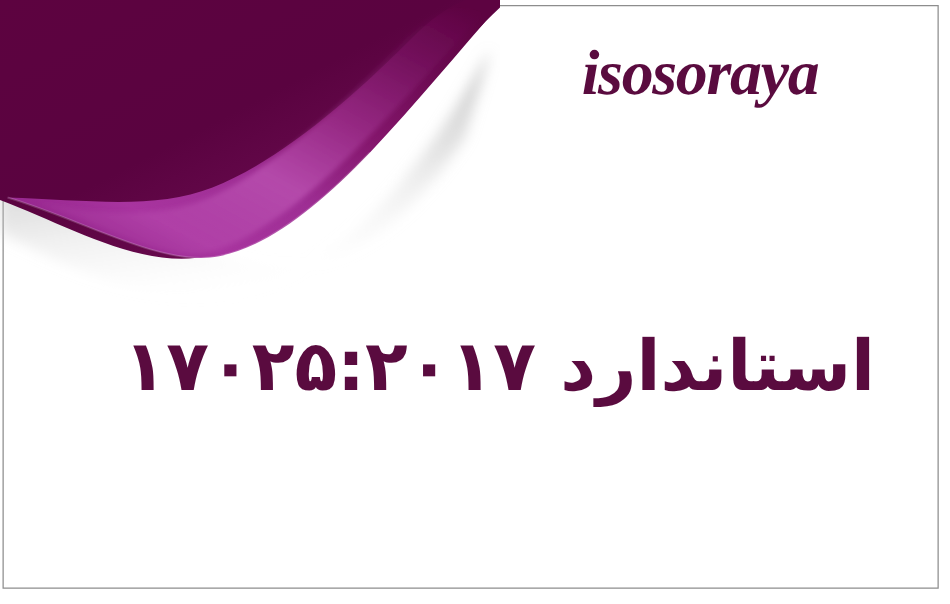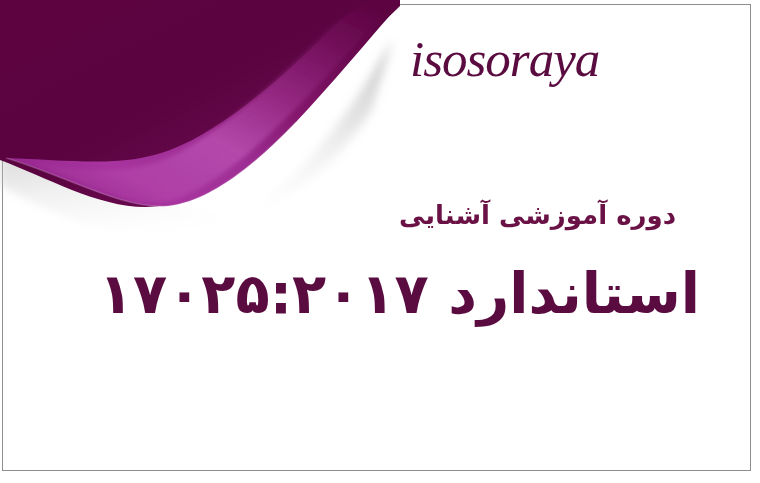--- a/index.html
+++ b/index.html
@@ -46,24 +46,24 @@
     width: 400px;
     height: 260px;
   }
 
   
   .logo {
     position: absolute;
     left: 410px;
     top: 34px;
     width: 300px;
-    text-align: left;
+    text-align: center;
     font-family: "Liberation Serif", "DejaVu Serif", serif;
     font-style: italic;
-    font-weight: normal;
+    font-weight: bold;
     font-size: 51px;
     letter-spacing: -1px;
     color: #5a0b3f;
     line-height: 1;
     white-space: nowrap;
   }
 
   .subtitle {
     position: absolute;
     right: 84px;
@@ -161,17 +161,16 @@
                C 84,172 130,176 172,156
                C 222,132 278,80 322,34
                C 344,12 364,2 388,10 Z" fill="url(#gSheen)" filter="url(#fBlurSmall)"></path>
 
       <path d="M 6,158 C 66,176 124,210 168,206 C 208,202 252,168 296,122" fill="none" stroke="#ffffff" stroke-opacity="0.18" stroke-width="1.6"></path>
     </svg>
   </div>
 
   <div class="logo">isosoraya</div>
 
-  <div class="subtitle">دوره آموزشی آشنایی</div>
 
   <div class="headline">استاندارد ۱۷۰۲۵:۲۰۱۷</div>
 
 </div>
 
 </body></html>

